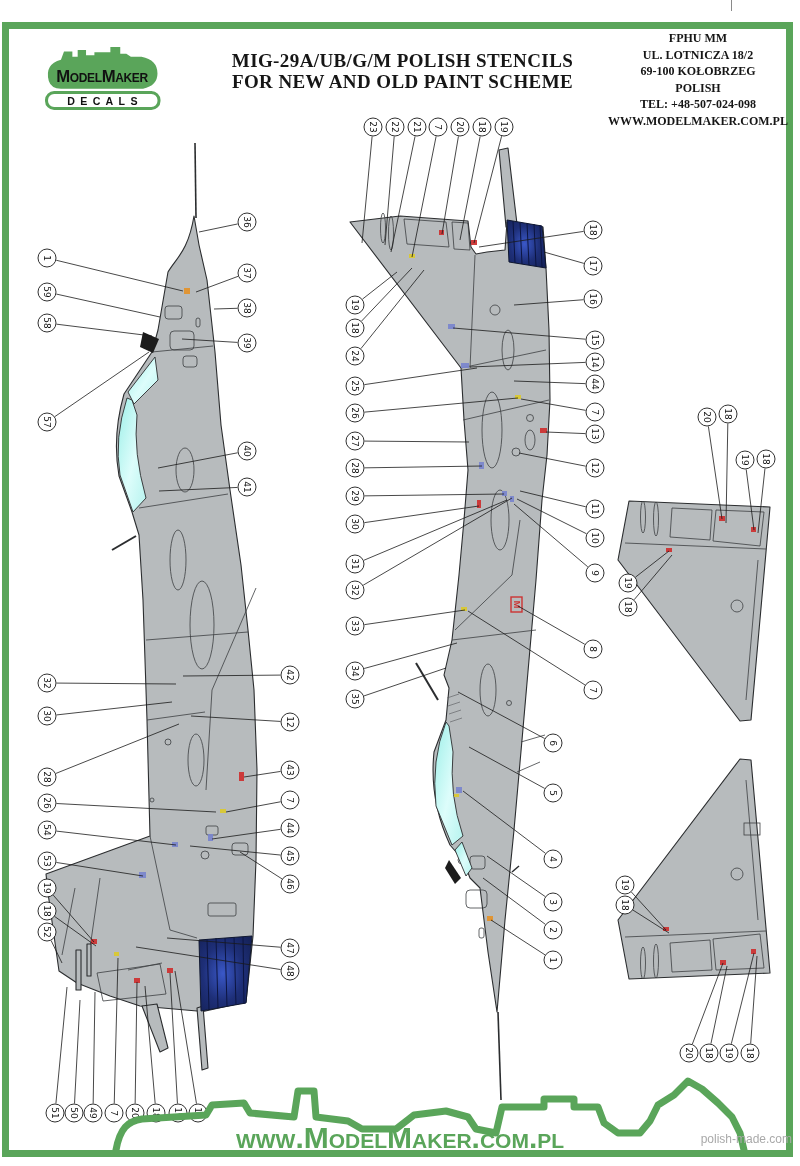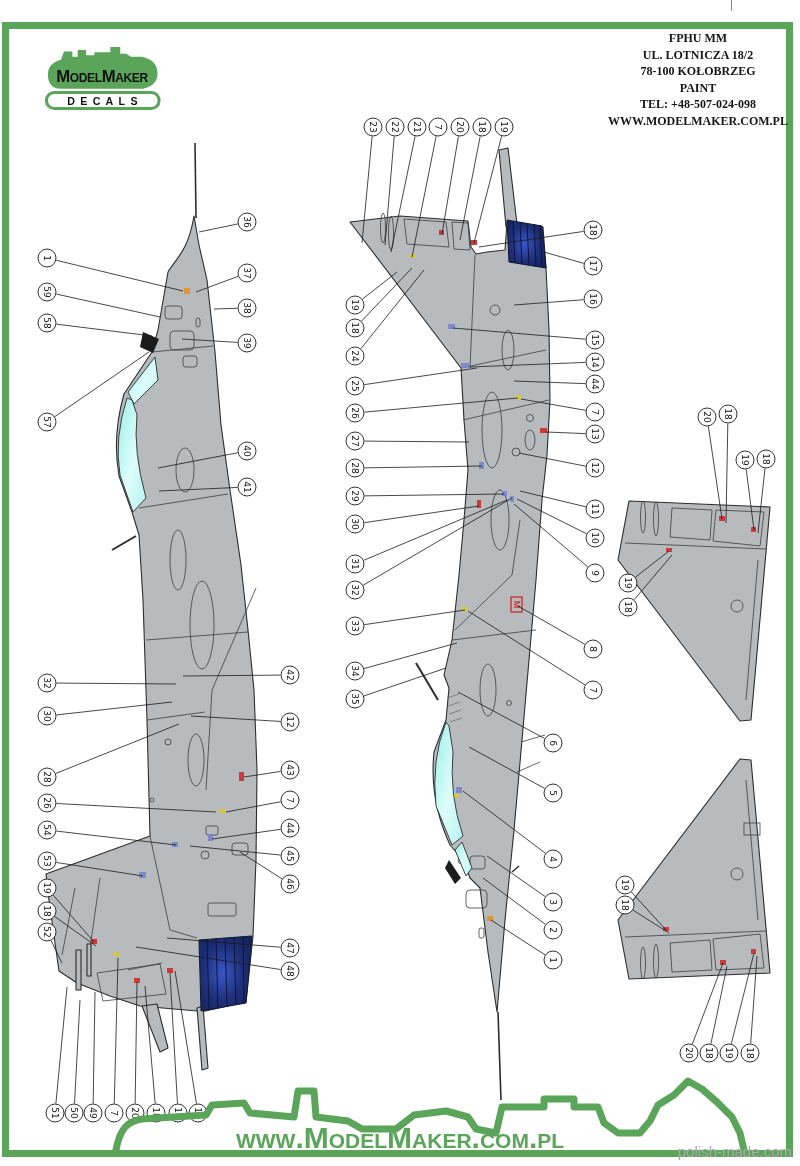--- a/index.html
+++ b/index.html
@@ -20,44 +20,48 @@
   .logo-sub{font-family:"Liberation Sans","DejaVu Sans",sans-serif;font-weight:bold;
          letter-spacing:7px;}
   .art{position:absolute;left:0;top:0;z-index:2;}
   .co-num{font-family:"DejaVu Sans","Liberation Sans",sans-serif;font-size:9px;fill:#111;}
   .body-fill{fill:#b7bbbd;stroke:#2b2d2f;stroke-width:1.1;stroke-linejoin:round;}
   .inner{fill:none;stroke:#3c3f41;stroke-width:.8;}
   .inner2{fill:none;stroke:#55585a;stroke-width:.6;}
   .dark{fill:#1c1c1c;stroke:none;}
   .footer-url{font-family:"Liberation Sans","DejaVu Sans",sans-serif;font-weight:bold;
          font-variant:small-caps;font-size:30px;fill:#5aa55a;letter-spacing:0px;}
-  .watermark{position:absolute;right:8px;bottom:6px;z-index:6;color:#a9a9a9;
-         font-size:15px;font-family:"Liberation Sans","DejaVu Sans",sans-serif;}
+  .watermark{position:absolute;right:8px;bottom:20px;z-index:6;color:#a9a9a9;
+         font-size:12px;font-family:"Liberation Sans","DejaVu Sans",sans-serif;}
 </style>
 </head>
 <body>
 
 <div class="page">
 
   <div class="frame"></div>
   <div class="trim"></div>
 
   <svg class="logo" width="152" height="76" viewBox="0 0 160 100">
     <path fill="#5aa55a" d="M10,62 Q4,40 26,34 L30,23 L41,23 L41,30 L48,30 L48,21 L59,21 L59,28 L70,28 L70,24 L91,24 L91,17 L104,17 L104,26 L112,26 L118,30 L132,30 Q153,34 153,52 Q153,68 134,72 L26,72 Q13,72 10,62 Z"></path>
     <text x="80" y="63" text-anchor="middle" fill="#111" font-size="22" font-weight="bold" class="logo-brand">ModelMaker</text>
     <rect x="7" y="77" width="148" height="21" rx="10" fill="#fff" stroke="#5aa55a" stroke-width="4"></rect>
     <text x="84" y="93" text-anchor="middle" fill="#111" font-size="14" font-weight="bold" class="logo-sub">DECALS</text>
   </svg>
 
+  <div class="title">
+    <div>MIG-29A/UB/G/M POLISH STENCILS</div>
+    <div>FOR NEW AND OLD PAINT SCHEME</div>
+  </div>
 
   <div class="address">
     <div>FPHU MM</div>
     <div>UL. LOTNICZA 18/2</div>
-    <div>78-100 KOŁOBRZEG</div>
-    <div>PAINT</div>
+    <div>69-100 KOŁOBRZEG</div>
+    <div>POLISH</div>
     <div>TEL: +48-507-024-098</div>
     <div>WWW.MODELMAKER.COM.PL</div>
   </div>
 
   <svg id="art" class="art" width="800" height="1166" viewBox="0 0 800 1166">
     <defs>
       <linearGradient id="cg" x1="0" y1="0" x2="1" y2="1">
         <stop offset="0" stop-color="#9defe8"></stop>
           <stop offset="0.55" stop-color="#ddfdfb"></stop>
           <stop offset="1" stop-color="#b5f3ee"></stop>

